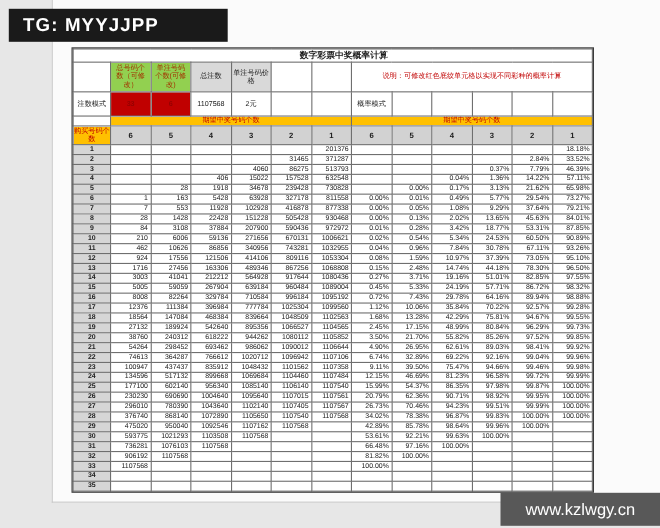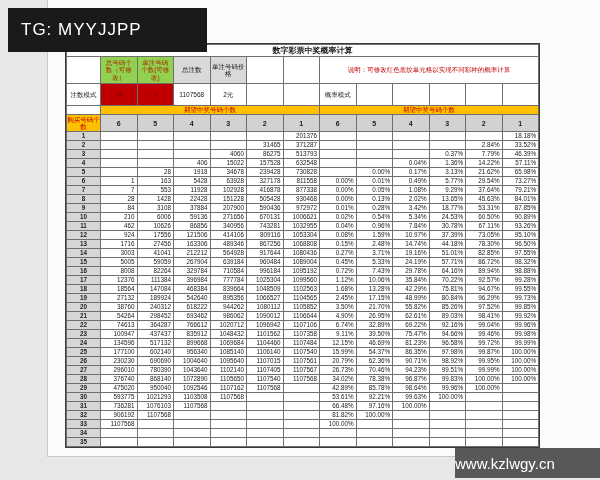--- a/index.html
+++ b/index.html
@@ -1,20 +1,20 @@
 <!DOCTYPE html>
 <html><head>
 <meta charset="utf-8">
 <style>
   * { margin:0; padding:0; box-sizing:border-box; }
   html,body { width:600px; height:480px; }
   body { position:relative; overflow:hidden; background:#e7e7e7; font-family:"Liberation Sans", sans-serif; }
   .sheet { position:absolute; left:47px; top:0; width:553px; height:457px; background:#fbfbfb; border-left:1px solid #c9c9c9; border-bottom:1px solid #c9c9c9; }
-  .tg-banner { position:absolute; left:8px; top:8px; width:199px; height:44px; background:#1a1a1a; color:#ffffff; font-size:17px; letter-spacing:1px; display:flex; align-items:center; padding-left:13px; z-index:6; }
-  .watermark { position:absolute; left:455px; top:448px; width:145px; height:30px; background:#585858; color:#ffffff; font-size:15px; display:flex; align-items:center; z-index:6; }
+  .tg-banner { position:absolute; left:8px; top:8px; width:199px; height:30px; background:#1a1a1a; color:#ffffff; font-size:17px; letter-spacing:1px; display:flex; align-items:center; padding-left:13px; z-index:6;font-weight:bold; }
+  .watermark { position:absolute; left:455px; top:448px; width:145px; height:30px; background:#585858; color:#ffffff; font-size:15px; display:flex; align-items:center; justify-content:center; z-index:6; }
   table.sheet-table { position:absolute; left:66px; top:44px; width:472px; border-collapse:collapse; table-layout:fixed; background:#ffffff; outline:1px solid #3a3a3a; }
   td { border:1px solid #6f6f6f; overflow:hidden; font-size:6.5px; color:#1a1a1a; vertical-align:middle; }
   tr.title-row td { height:11px; font-size:8px; font-weight:bold; text-align:center; white-space:nowrap;padding-left:20px; }
   tr.hdr-row td { height:27px; text-align:center; line-height:7.5px; }
   td.green { background:#92d050; color:#a33000; padding:0 2px; }
   td.grayhdr { background:#d9d9d9; }
   td.note-cell { color:#c00000; white-space:nowrap; text-align:center; }
   tr.mode-row td { height:22px; text-align:center; line-height:7.5px; }
   td.redcell { background:#c00000; color:#960000; font-weight:bold; }
   tr.banner-row td { height:9px; }

